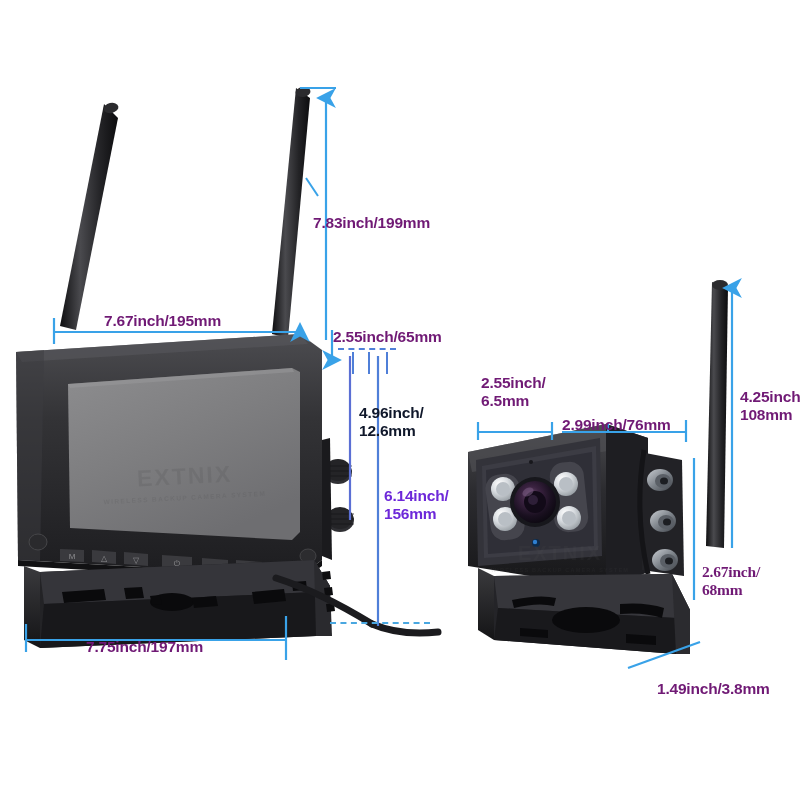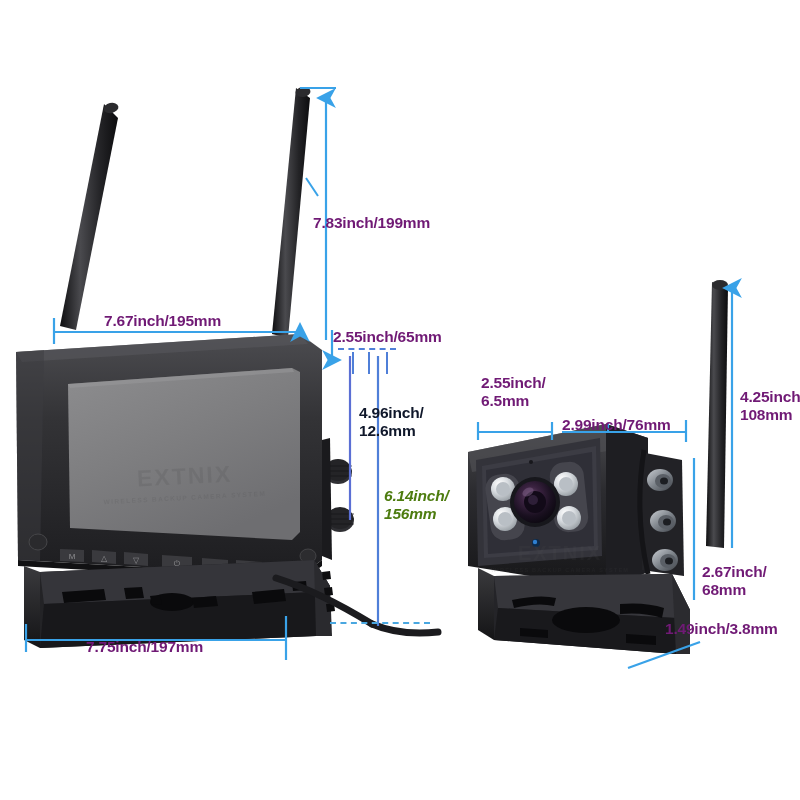--- a/index.html
+++ b/index.html
@@ -1,20 +1,20 @@
 <!DOCTYPE html>
 <html><head>
 <meta charset="utf-8">
 <style>
   html,body{margin:0;padding:0;background:#ffffff;}
   body{width:800px;height:800px;overflow:hidden;font-family:"Liberation Sans",sans-serif;}
   #stage{position:relative;width:800px;height:800px;background:#fff;}
   .dim{position:absolute;color:#701a75;font-size:15.5px;font-weight:700;line-height:1.18;white-space:pre-line;letter-spacing:-0.2px;}
   .dim.indigo{color:#0f172a;}
-  .dim.mid{color:#4d7c0f;font-style:italic;}
+  .dim.mid{color:#6d28d9;}
   .ln{position:absolute;background:#39a2e8;}
   .ln.v{width:2px;}
   .ln.mid{background:#4f7fd8;}
   .dash{position:absolute;height:0;border-top:2.5px dashed #4f7fd8;}
   .dash.lt{border-top-color:#49a7e0;}
   svg{position:absolute;left:0;top:0;overflow:visible;}
   .lbl-nowrap{white-space:nowrap;}
 </style>
 </head>
 <body>
@@ -300,18 +300,18 @@
   <div class="dim lbl-nowrap" style="left:86px;top:638px;">7.75inch/197mm</div>
 
   <div class="dim" style="left:481px;top:374px;">2.55inch/
 6.5mm</div>
 
   <div class="dim lbl-nowrap" style="left:562px;top:404px;margin-top:12px;">2.99inch/76mm</div>
 
   <div class="dim" style="left:740px;top:388px;">4.25inch
 108mm</div>
 
-  <div class="dim" style="left:702px;top:563px;">2.67inch/
+  <div class="dim" style="left:702px;top:563px;font-family:Liberation Serif, serif;">2.67inch/
 68mm</div>
 
-  <div class="dim lbl-nowrap" style="left:657px;top:620px;margin-left:8px;">1.49inch/3.8mm</div>
+  <div class="dim lbl-nowrap" style="left:657px;top:680px;">1.49inch/3.8mm</div>
 
 </div>
 
 </body></html>

